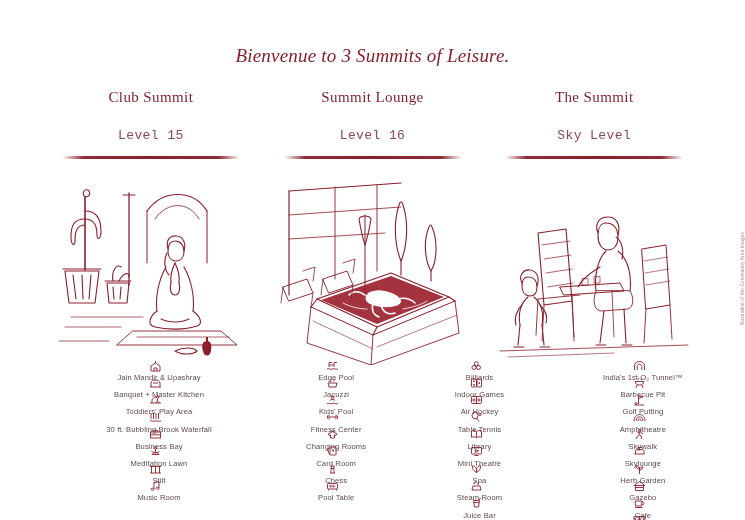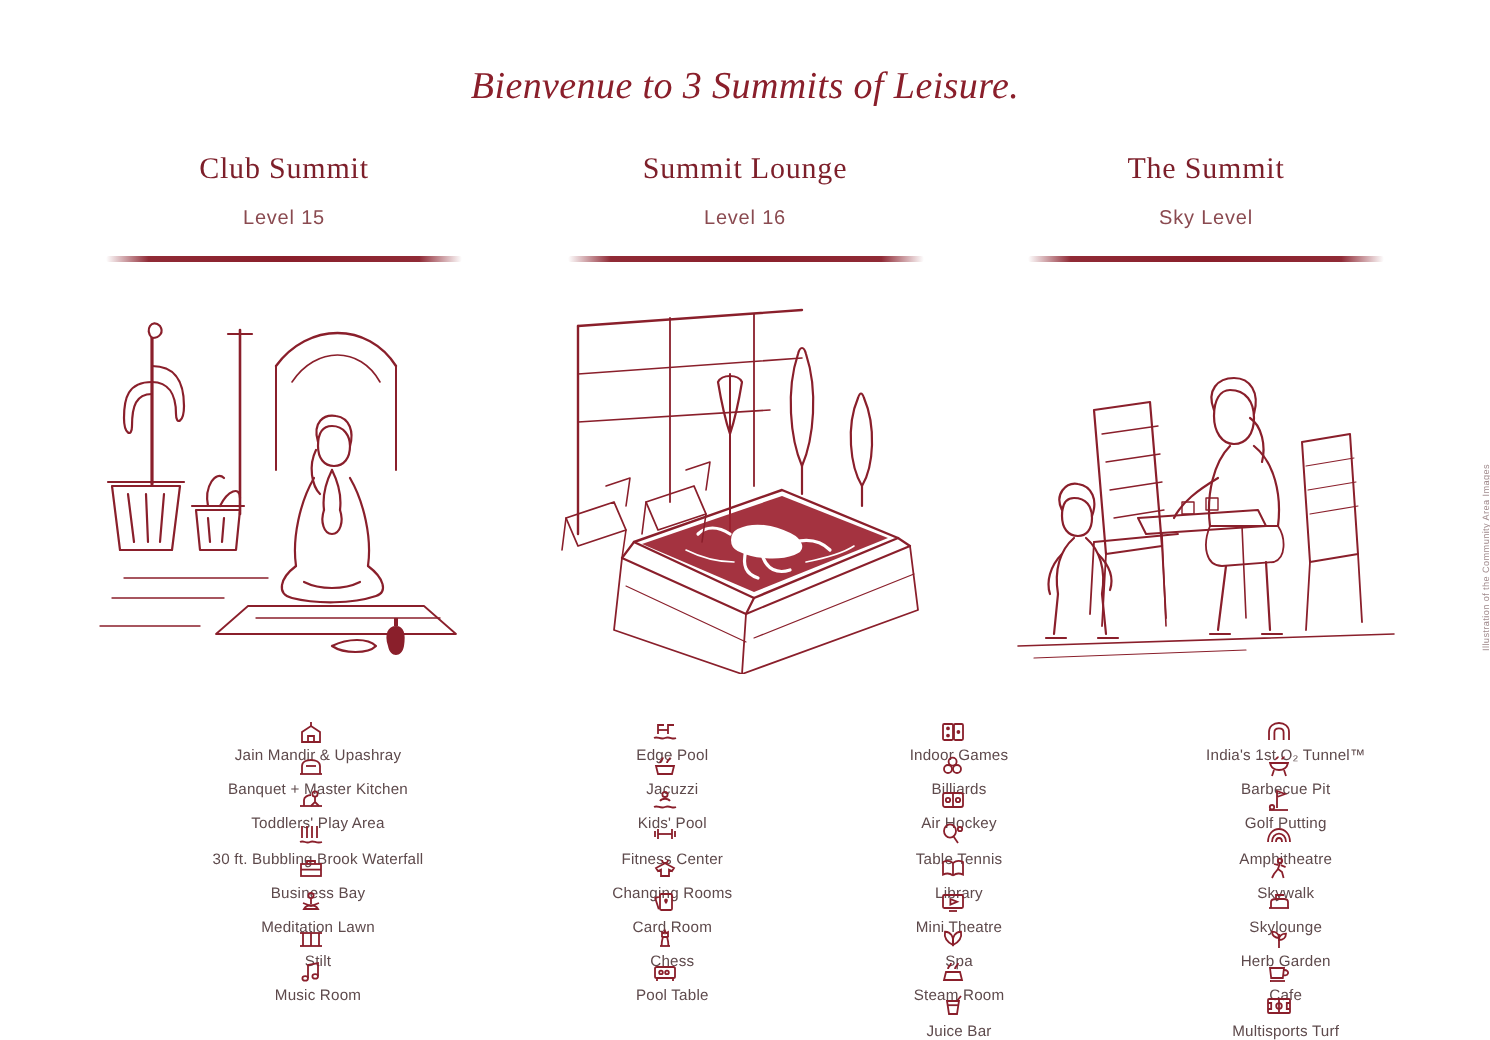--- a/index.html
+++ b/index.html
@@ -13,21 +13,21 @@
     font-family: "Liberation Sans", sans-serif;
     color: #6d2630;
     overflow: hidden;
     position: relative;
   }
   .page {
     position: relative;
     width: 745px;
     height: 520px;
     box-sizing: border-box;
-    padding: 0;
+    padding: 12px;
   }
   .headline {
     text-align: center;
     font-family: "Liberation Serif", serif;
     font-style: italic;
     font-size: 19px;
     color: #8a1f2b;
     letter-spacing: 0.2px;
     padding-top: 33px;
   }
@@ -45,24 +45,24 @@
     flex-direction: column;
     align-items: center;
   }
   .col-title {
     font-family: "Liberation Serif", serif;
     font-size: 15px;
     color: #7d1f2a;
     letter-spacing: 0.4px;
   }
   .col-sub {
-    font-family: Liberation Sans, sans-serif;
-    font-size: 10px;
+    font-family: Liberation Mono, monospace;
+    font-size: 13px;
     color: #8a4a50;
-    margin-top: 10px;
+    margin-top: 22px;
     letter-spacing: 0.4px;
   }
   .rule {
     width: 178px;
     height: 3px;
     margin-top: 13px;
     background: linear-gradient(90deg, rgba(138,31,43,0) 0%, rgba(138,31,43,0.95) 12%, rgba(138,31,43,1) 50%, rgba(138,31,43,0.95) 88%, rgba(138,31,43,0) 100%);
     border-radius: 2px;
   }
   .illus {
@@ -470,42 +470,42 @@
             </svg>
           </span>
           <span class="lbl">Pool Table</span>
         </div>
     </div>
 
     <div class="listgroup g3">
       <div class="amenity">
           <span class="ico">
             <svg width="13" height="12" viewBox="0 0 13 12" stroke="#8a1f2b" fill="none" stroke-width="0.9">
+              <circle cx="4" cy="7.5" r="2"></circle>
+              <circle cx="8.5" cy="7.5" r="2"></circle>
+              <circle cx="6.3" cy="3.8" r="2"></circle>
+            </svg>
+          </span>
+          <span class="lbl">Billiards</span>
+        </div>
+      <div class="amenity">
+          <span class="ico">
+            <svg width="13" height="12" viewBox="0 0 13 12" stroke="#8a1f2b" fill="none" stroke-width="0.9">
               <rect x="1.5" y="2" width="5" height="8" rx="0.6"></rect>
               <rect x="7" y="2" width="4.5" height="8" rx="0.6"></rect>
               <circle cx="4" cy="4.2" r="0.5" fill="#8a1f2b"></circle>
               <circle cx="4" cy="7.8" r="0.5" fill="#8a1f2b"></circle>
               <circle cx="9.2" cy="6" r="0.5" fill="#8a1f2b"></circle>
             </svg>
           </span>
           <span class="lbl">Indoor Games</span>
         </div>
       <div class="amenity">
           <span class="ico">
             <svg width="13" height="12" viewBox="0 0 13 12" stroke="#8a1f2b" fill="none" stroke-width="0.9">
-              <circle cx="4" cy="7.5" r="2"></circle>
-              <circle cx="8.5" cy="7.5" r="2"></circle>
-              <circle cx="6.3" cy="3.8" r="2"></circle>
-            </svg>
-          </span>
-          <span class="lbl">Billiards</span>
-        </div>
-      <div class="amenity">
-          <span class="ico">
-            <svg width="13" height="12" viewBox="0 0 13 12" stroke="#8a1f2b" fill="none" stroke-width="0.9">
               <rect x="1.5" y="2.5" width="10" height="7" rx="1"></rect>
               <path d="M6.5 2.5 L6.5 9.5"></path>
               <circle cx="4" cy="6" r="1.1"></circle>
               <circle cx="9" cy="6" r="1.1"></circle>
             </svg>
           </span>
           <span class="lbl">Air Hockey</span>
         </div>
       <div class="amenity">
           <span class="ico">
@@ -636,20 +636,31 @@
               <path d="M6.5 11 L6.5 4"></path>
               <path d="M6.5 6 C4.5 6 3 4.8 3 2.8 C5 2.8 6.5 4 6.5 6 Z"></path>
               <path d="M6.5 7 C8.5 7 10 5.8 10 3.8 C8 3.8 6.5 5 6.5 7 Z"></path>
             </svg>
           </span>
           <span class="lbl">Herb Garden</span>
         </div>
       <div class="amenity">
           <span class="ico">
             <svg width="13" height="12" viewBox="0 0 13 12" stroke="#8a1f2b" fill="none" stroke-width="0.9">
+              <path d="M1 5.5 L6.5 1.5 L12 5.5 Z"></path>
+              <path d="M2.5 5.5 L2.5 10.5 M10.5 5.5 L10.5 10.5"></path>
+              <path d="M2.5 10.5 L10.5 10.5"></path>
+              <path d="M2.5 7.5 L10.5 7.5"></path>
+            </svg>
+          </span>
+          <span class="lbl">Gazebo</span>
+        </div>
+      <div class="amenity">
+          <span class="ico">
+            <svg width="13" height="12" viewBox="0 0 13 12" stroke="#8a1f2b" fill="none" stroke-width="0.9">
               <path d="M2 4 L9 4 L8.4 9 L2.6 9 Z"></path>
               <path d="M9 5 C10.6 5 11.3 5.8 11 6.8 C10.7 7.8 9.6 7.8 8.7 7.6"></path>
               <path d="M2 10.5 L9.5 10.5"></path>
             </svg>
           </span>
           <span class="lbl">Cafe</span>
         </div>
       <div class="amenity">
           <span class="ico">
             <svg width="13" height="12" viewBox="0 0 13 12" stroke="#8a1f2b" fill="none" stroke-width="0.9">

